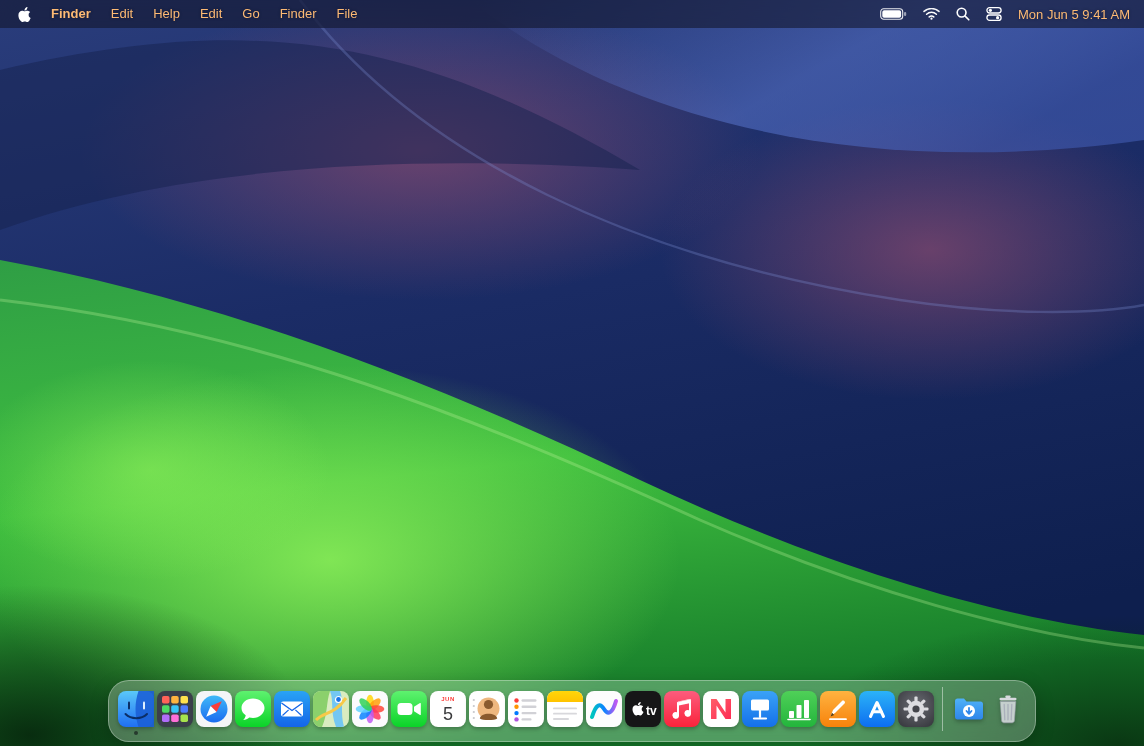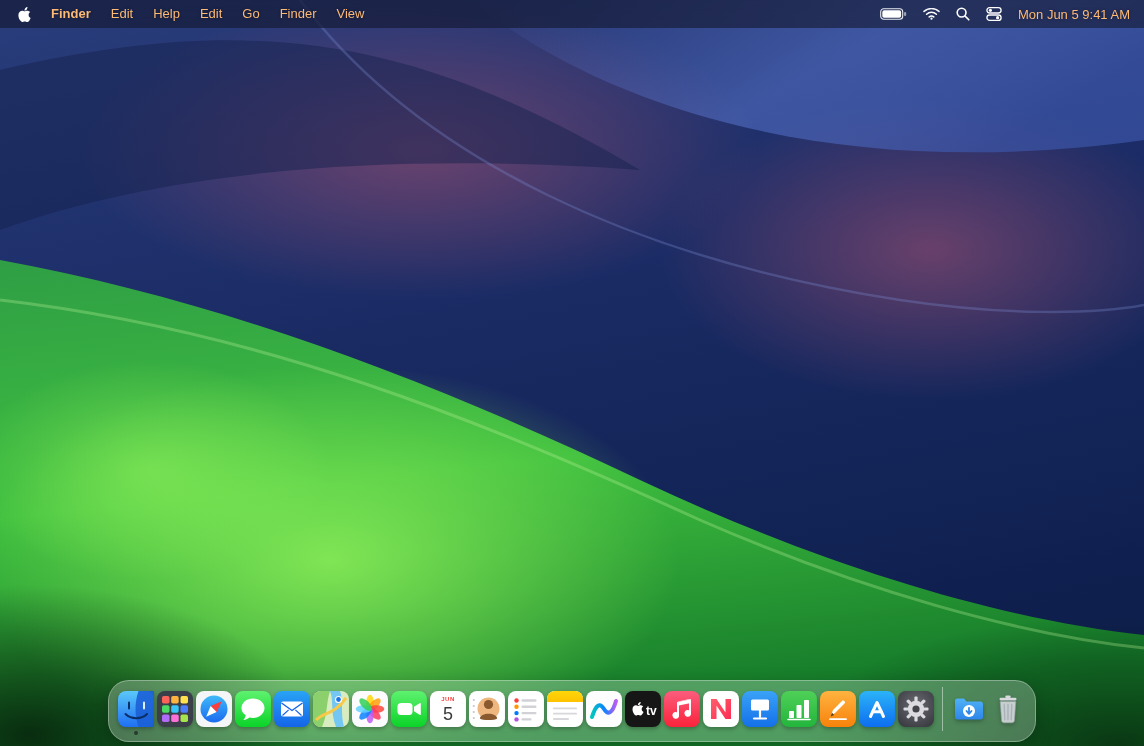--- a/index.html
+++ b/index.html
@@ -95,21 +95,21 @@
       <svg width="13" height="15" viewBox="0 0 814 1000" fill="#ffffff">
         <path d="M788.1 340.9c-5.8 4.5-108.2 62.2-108.2 190.5 0 148.4 130.3 200.9 134.2 202.2-.6 3.2-20.7 71.9-68.7 141.9-42.8 61.6-87.5 123.1-155.5 123.1s-85.5-39.5-164-39.5c-76.5 0-103.7 40.8-165.9 40.8s-105.6-57-155.5-127C46.7 790.7 0 663 0 541.8c0-194.4 126.4-297.5 250.8-297.5 66.1 0 121.2 43.4 162.7 43.4 39.5 0 101.1-46 176.3-46 28.5 0 130.9 2.6 198.3 99.2zm-234-181.5c31.1-36.9 53.1-88.1 53.1-139.3 0-7.1-.6-14.3-1.9-20.1-50.6 1.9-110.8 33.7-147.1 75.8-28.5 32.4-55.1 83.6-55.1 135.5 0 7.8 1.3 15.6 1.9 18.1 3.2.6 8.4 1.3 13.6 1.3 45.4 0 102.5-30.4 135.5-71.3z"></path>
       </svg>
     </span>
     <span class="menu-item app">Finder</span>
     <span class="menu-item">Edit</span>
     <span class="menu-item">Help</span>
     <span class="menu-item">Edit</span>
     <span class="menu-item">Go</span>
     <span class="menu-item">Finder</span>
-    <span class="menu-item">View</span>
+    <span class="menu-item">File</span>
   </div>
   <div class="menubar-right">
     <span class="status-icon">
       <svg width="27" height="12" viewBox="0 0 27 12">
         <rect x="0.7" y="0.7" width="22" height="10.6" rx="3" fill="none" stroke="rgba(255,255,255,0.9)" stroke-width="1.1"></rect>
         <rect x="2.3" y="2.3" width="18.8" height="7.4" rx="1.8" fill="#ffffff"></rect>
         <rect x="24" y="3.9" width="2.2" height="4.2" rx="1.1" fill="rgba(255,255,255,0.55)"></rect>
       </svg>
     </span>
     <span class="status-icon">

